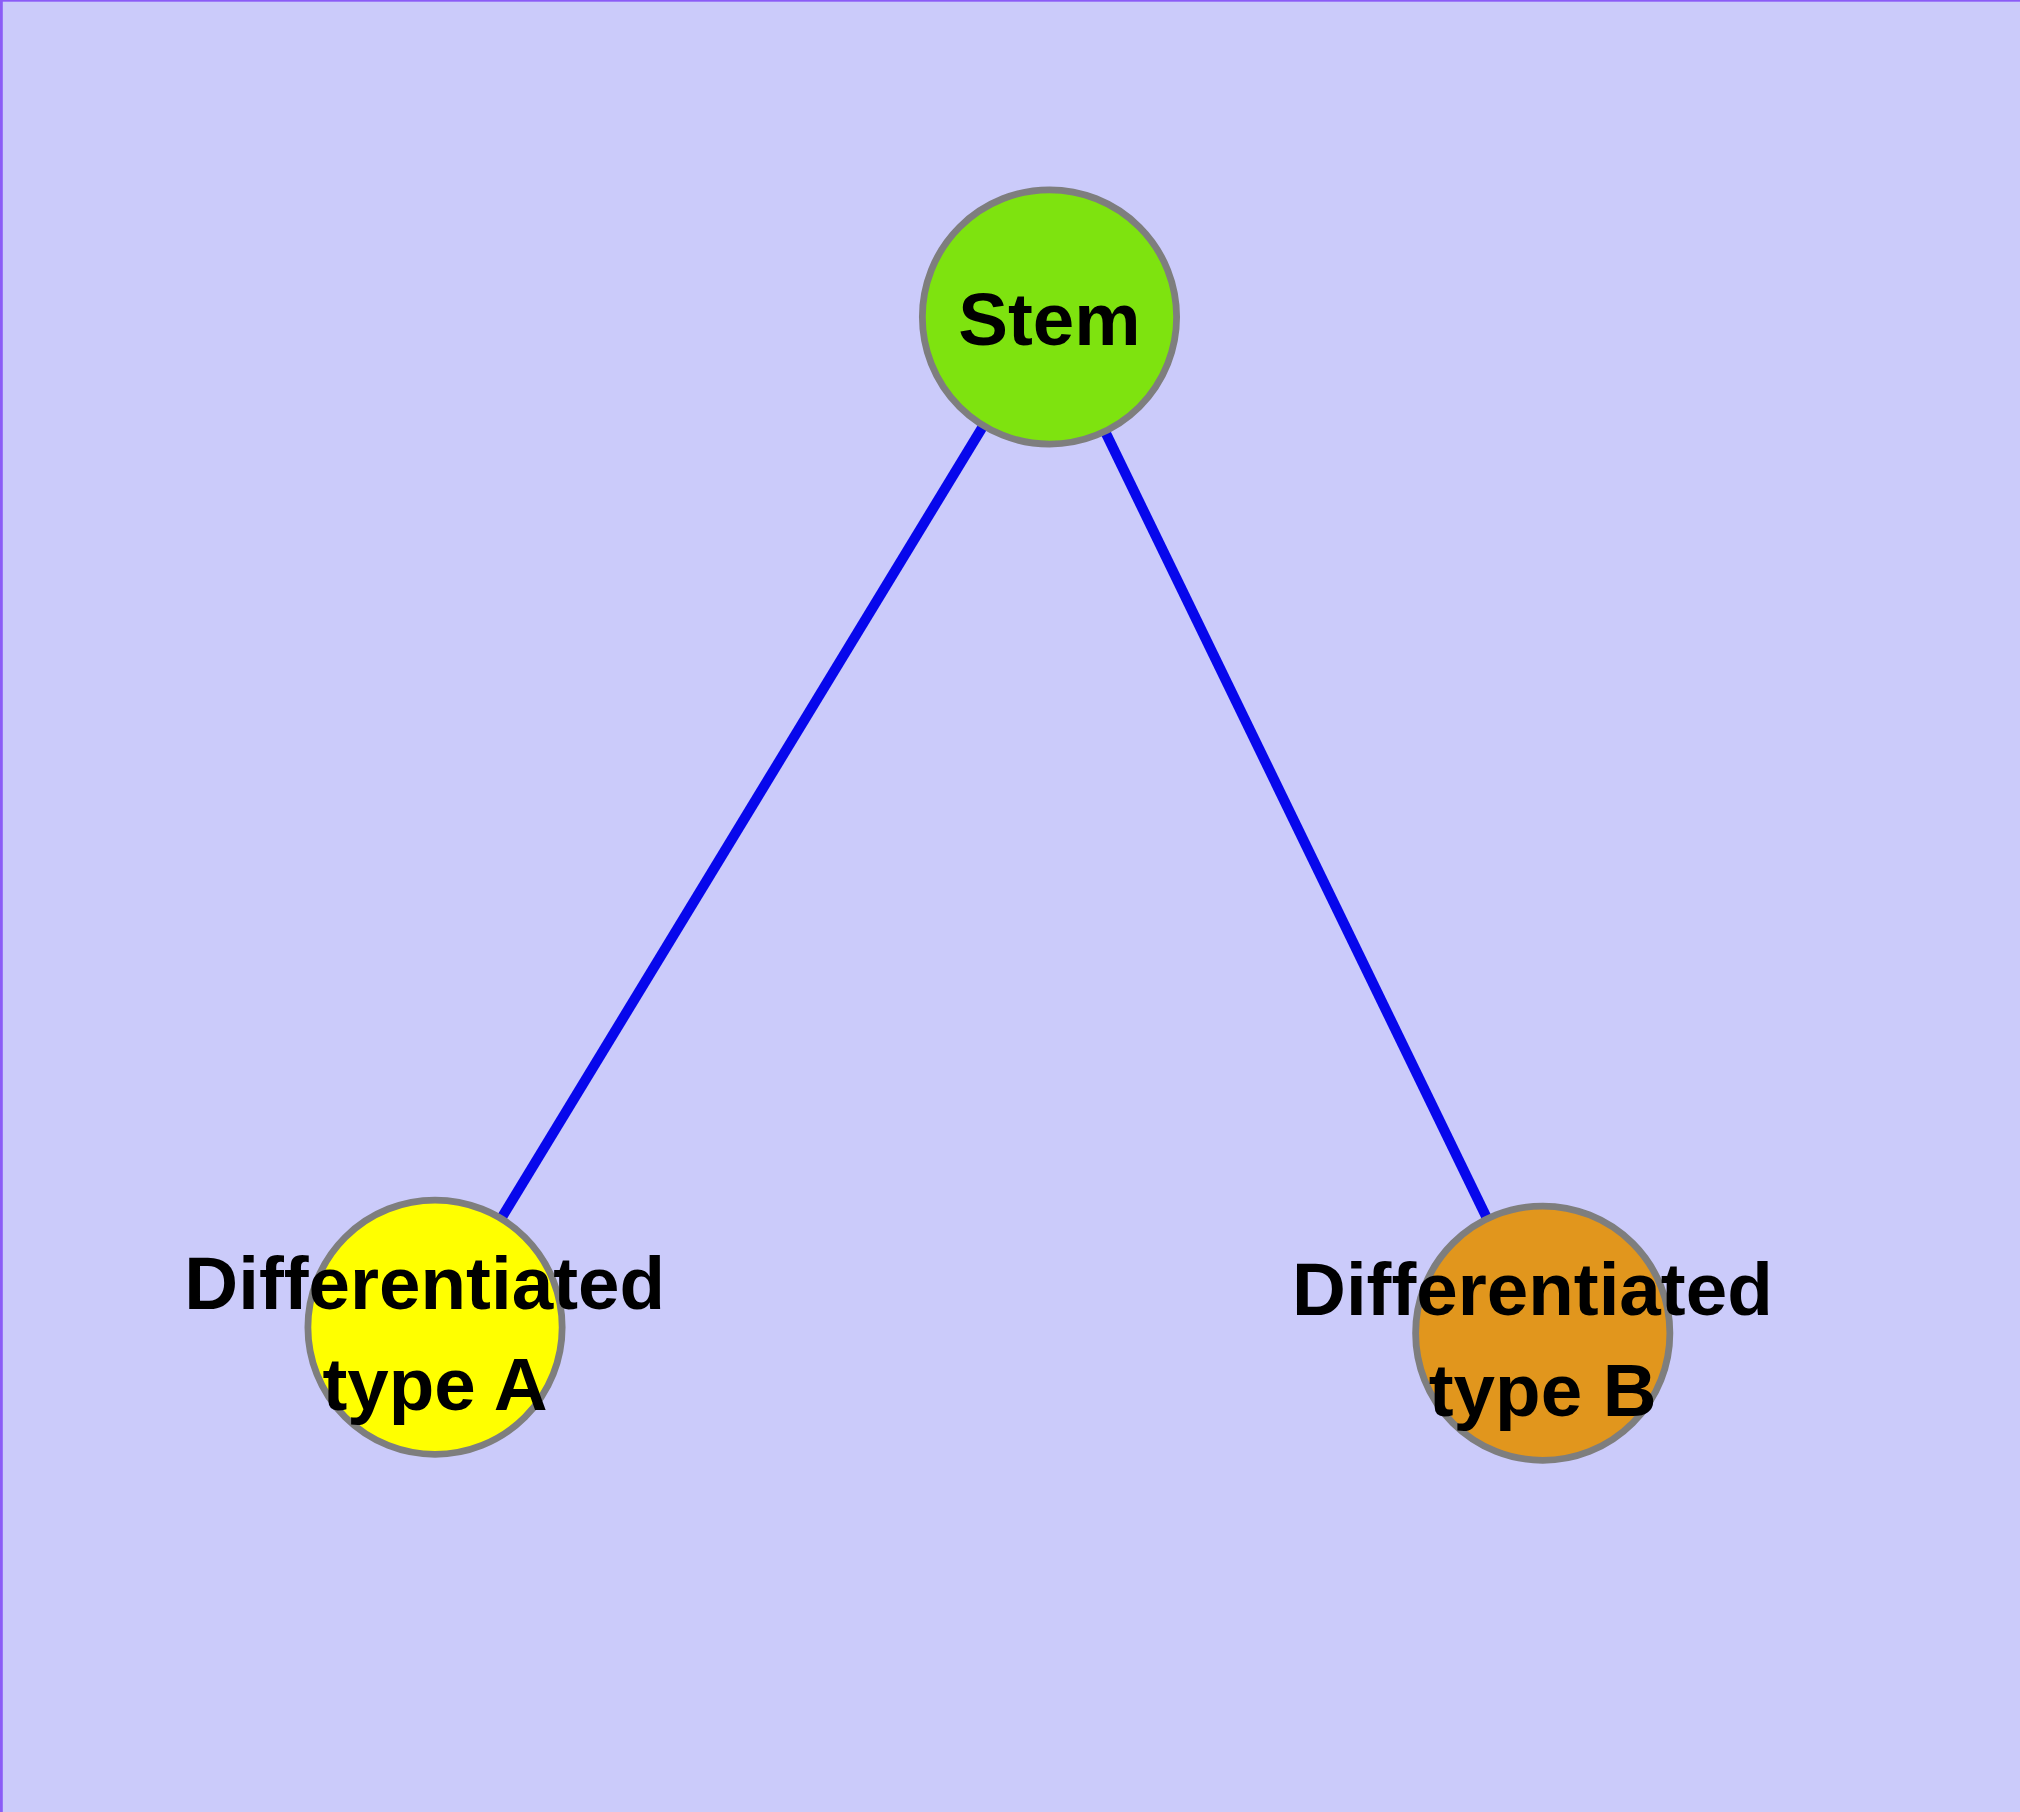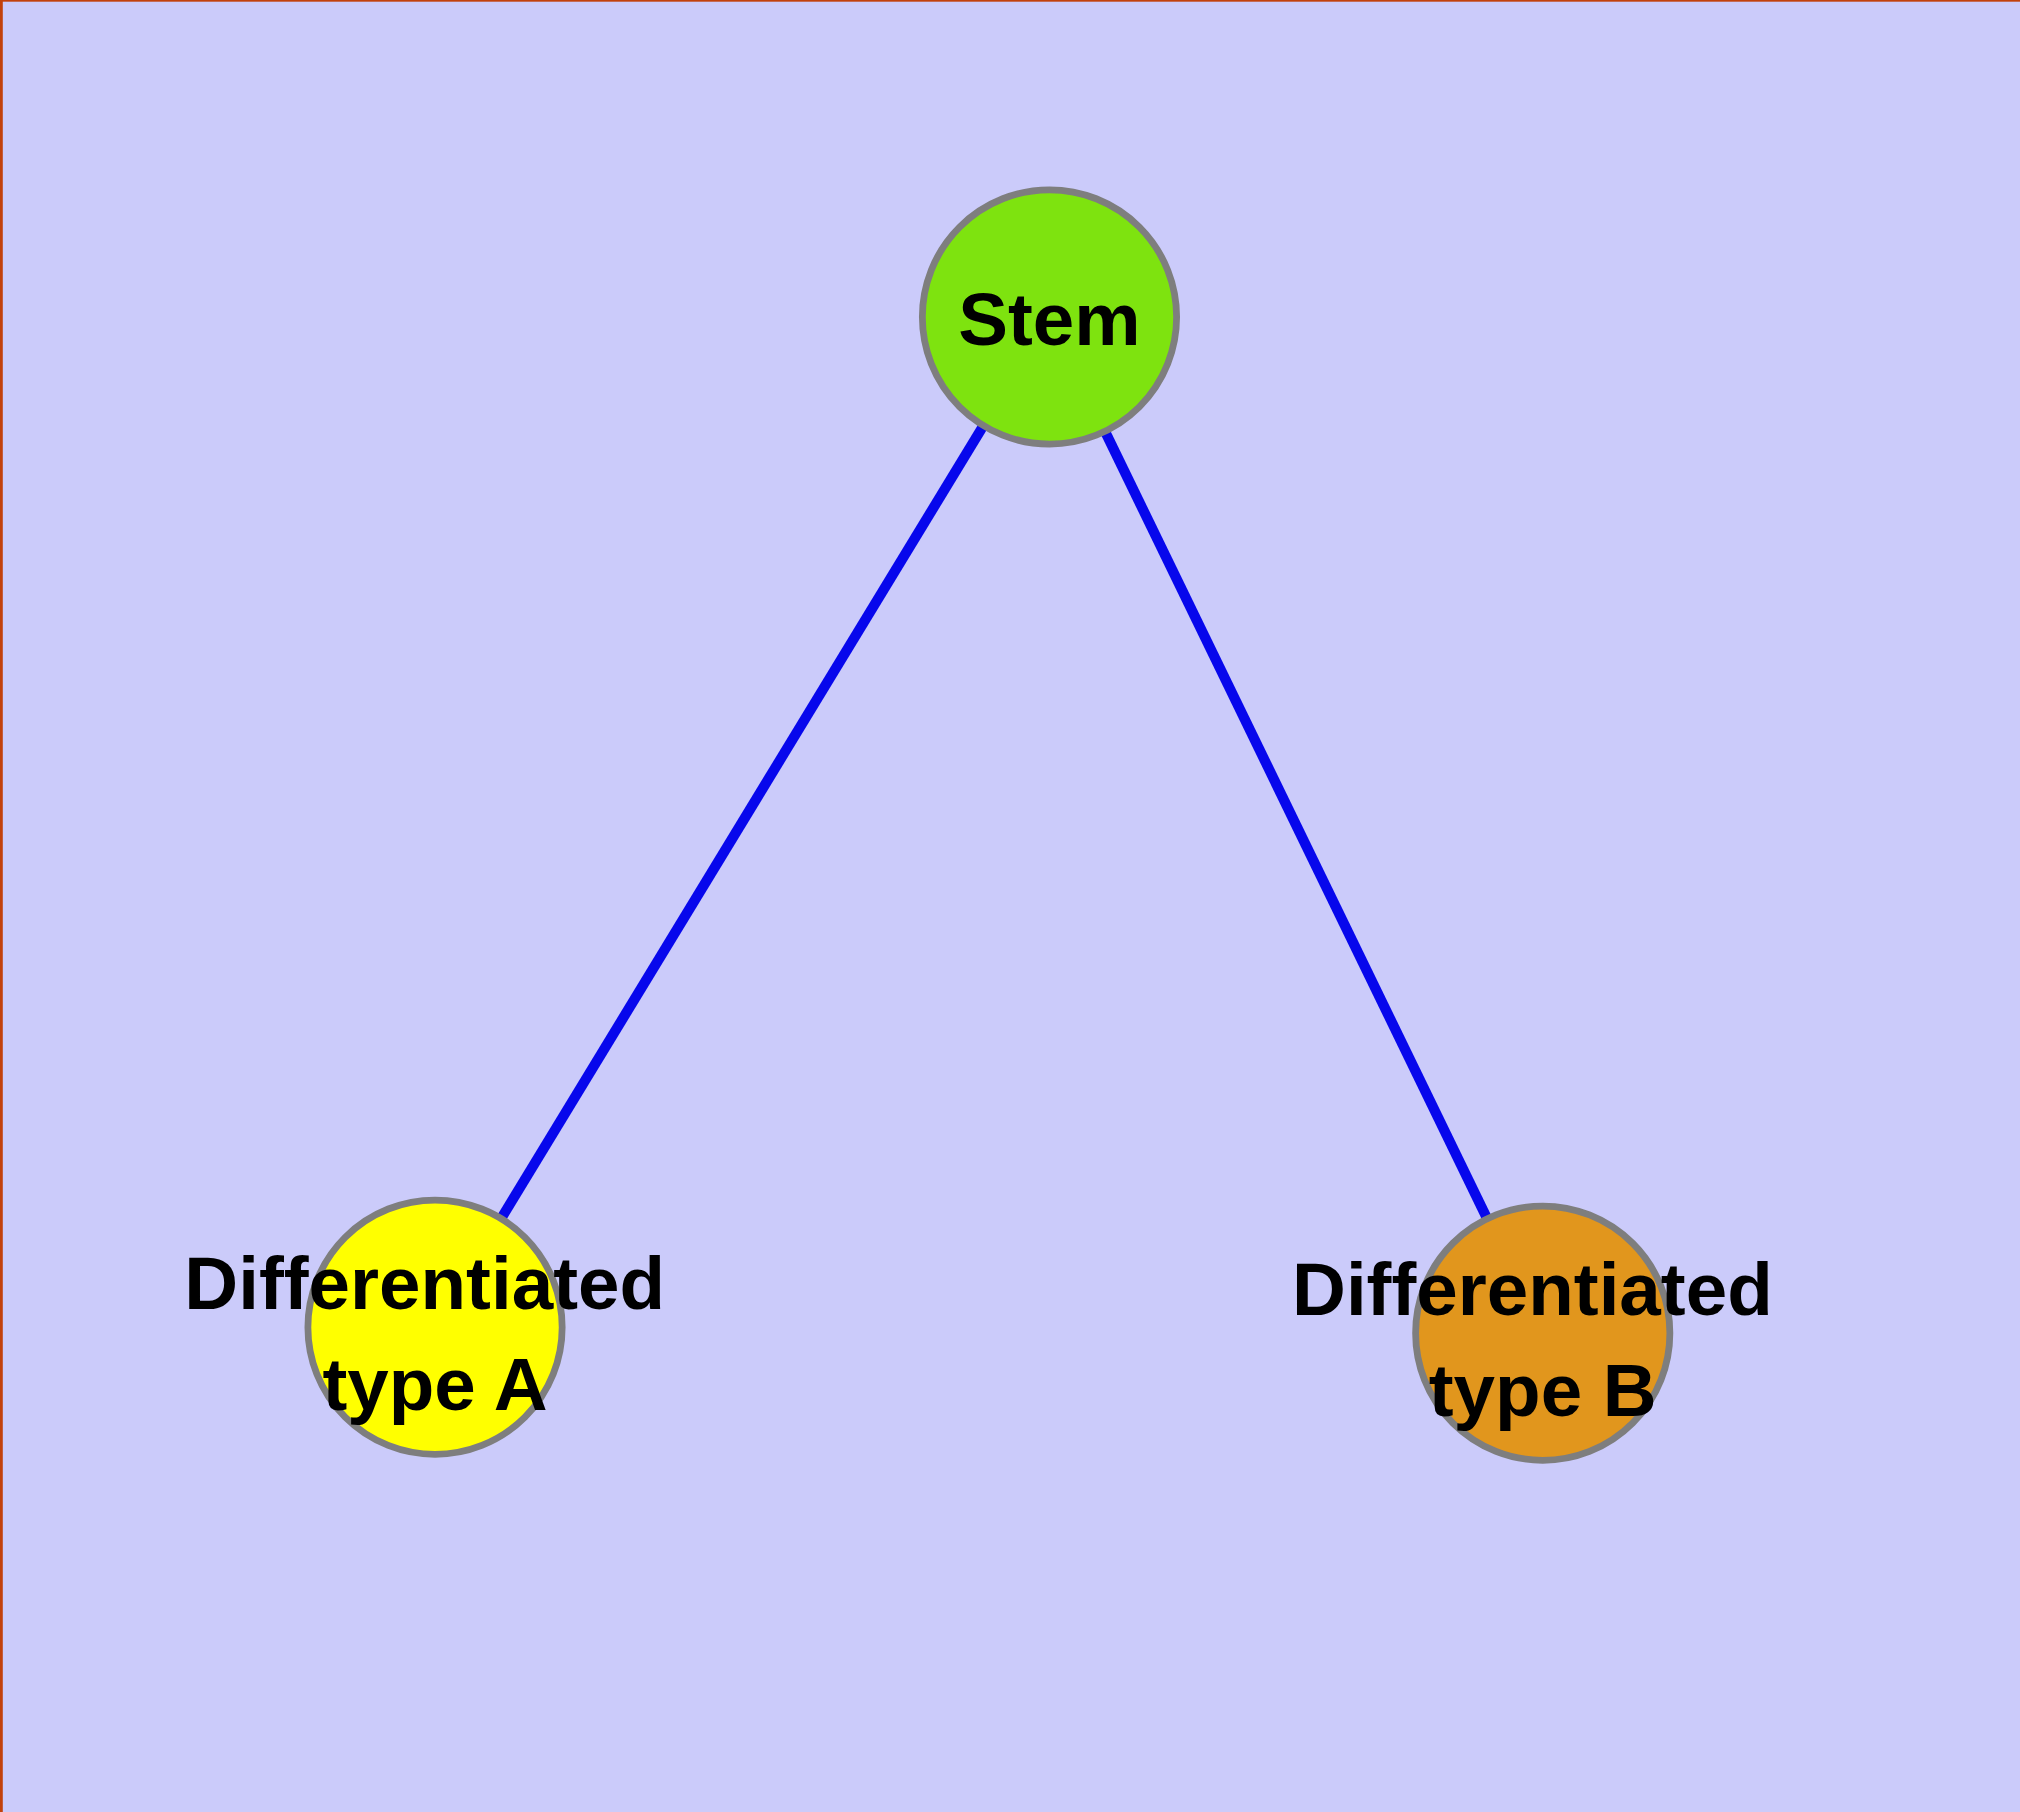--- a/index.html
+++ b/index.html
@@ -7,21 +7,21 @@
     padding: 0;
     background: #ffffff;
     width: 2021px;
     height: 1812px;
     overflow: hidden;
   }
   .stage {
     position: relative;
     width: 2021px;
     height: 1812px;
-    background: #c2410c;
+    background: #8b5cf6;
   }
   svg.diagram {
     position: absolute;
     top: 0;
     left: 0;
     display: block;
   }
   .edge {
     stroke-width: 12px;
     stroke-linecap: butt;

